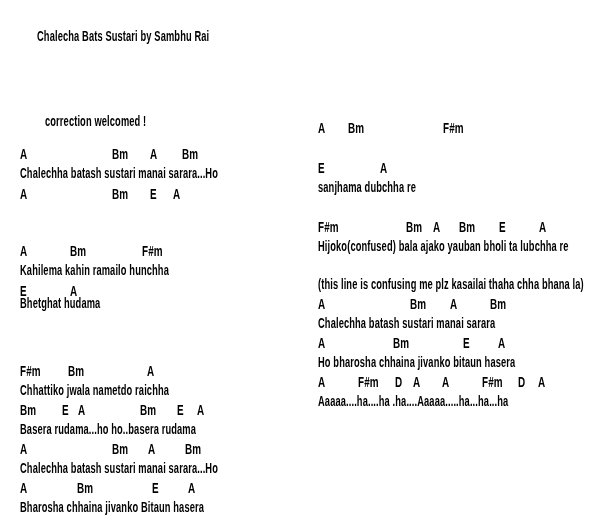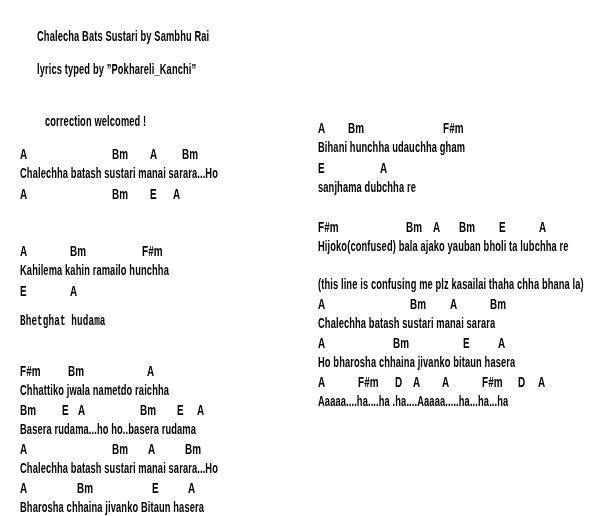--- a/index.html
+++ b/index.html
@@ -37,44 +37,40 @@
     white-space: pre;
   }
 </style>
 </head>
 <body>
 
 <div class="stage" id="stage">
   <div class="line" style="top:13px;  left:20px;">
     <span class="tx">Chalecha Bats Sustari by Sambhu Rai</span>
   </div>
-  <div class="line" style="top:46px;  left:20px;">
-    <span class="tx">lyrics typed by ”Pokhareli_Kanchi”</span>
-  </div>
   <div class="line" style="top:98px;  left:28px;">
     <span class="tx">correction welcomed !</span>
   </div>
 
 <div class="line" style="top: 146px; left: 20px;"><span class="chord" style="left: 0px;">A</span><span class="chord" style="left: 92px;">Bm</span><span class="chord" style="left: 130px;">A</span><span class="chord" style="left: 162px;">Bm</span></div>
     <div class="line" style="top: 165px; left: 20px;"><span class="tx">Chalechha batash sustari manai sarara...Ho</span></div>
     <div class="line" style="top: 186px; left: 20px;"><span class="chord" style="left: 0px;">A</span><span class="chord" style="left: 92px;">Bm</span><span class="chord" style="left: 130px;">E</span><span class="chord" style="left: 153px;">A</span></div>
     <div class="line" style="top: 243px; left: 20px;"><span class="chord" style="left: 0px;">A</span><span class="chord" style="left: 50px;">Bm</span><span class="chord" style="left: 122px;">F#m</span></div>
     <div class="line" style="top: 262px; left: 20px; text-align: center;"><span class="tx">Kahilema kahin ramailo hunchha</span></div>
     <div class="line" style="top: 283px; left: 20px;"><span class="chord" style="left: 0px;">E</span><span class="chord" style="left: 50px;">A</span></div>
-    <div class="line" style="top: 314px; left: 20px; font-family: Liberation Mono, monospace;"><span class="tx">Bhetghat hudama</span></div>
+    <div class="line" style="top: 295px; left: 20px;"><span class="tx">Bhetghat hudama</span></div>
     <div class="line" style="top: 363px; left: 20px;"><span class="chord" style="left: 0px;">F#m</span><span class="chord" style="left: 48px;">Bm</span><span class="chord" style="left: 127px;">A</span></div>
     <div class="line" style="top: 382px; left: 20px;"><span class="tx">Chhattiko jwala nametdo raichha</span></div>
     <div class="line" style="top: 402px; left: 20px;"><span class="chord" style="left: 0px;">Bm</span><span class="chord" style="left: 42px;">E</span><span class="chord" style="left: 58px;">A</span><span class="chord" style="left: 120px;">Bm</span><span class="chord" style="left: 157px;">E</span><span class="chord" style="left: 177px;">A</span></div>
     <div class="line" style="top: 421px; left: 20px;"><span class="tx">Basera rudama...ho ho..basera rudama</span></div>
     <div class="line" style="top: 441px; left: 20px;"><span class="chord" style="left: 0px;">A</span><span class="chord" style="left: 92px;">Bm</span><span class="chord" style="left: 128px;">A</span><span class="chord" style="left: 165px;">Bm</span></div>
     <div class="line" style="top: 460px; left: 20px;"><span class="tx">Chalechha batash sustari manai sarara...Ho</span></div>
     <div class="line" style="top: 480px; left: 20px;"><span class="chord" style="left: 0px;">A</span><span class="chord" style="left: 57px;">Bm</span><span class="chord" style="left: 132px;">E</span><span class="chord" style="left: 168px;">A</span></div>
     <div class="line" style="top: 499px; left: 20px; text-decoration: underline;"><span class="tx">Bharosha chhaina jivanko Bitaun hasera</span></div>
     <div class="line" style="top: 120px; left: 318px;"><span class="chord" style="left: 0px;">A</span><span class="chord" style="left: 30px;">Bm</span><span class="chord" style="left: 125px;">F#m</span></div>
-    <div class="line" style="top: 139px; left: 318px;"><span class="tx">Bihani hunchha udauchha gham</span></div>
     <div class="line" style="top: 160px; left: 318px;"><span class="chord" style="left: 0px;">E</span><span class="chord" style="left: 62px;">A</span></div>
     <div class="line" style="top: 179px; left: 318px;"><span class="tx">sanjhama dubchha re</span></div>
     <div class="line" style="top: 219px; left: 318px;"><span class="chord" style="left: 0px;">F#m</span><span class="chord" style="left: 88px;">Bm</span><span class="chord" style="left: 115px;">A</span><span class="chord" style="left: 141px;">Bm</span><span class="chord" style="left: 181px;">E</span><span class="chord" style="left: 221px;">A</span></div>
     <div class="line" style="top: 238px; left: 318px;"><span class="tx">Hijoko(confused) bala ajako yauban bholi ta lubchha re</span></div>
     <div class="line" style="top: 276px; left: 318px;"><span class="tx">(this line is confusing me plz kasailai thaha chha bhana la)</span></div>
     <div class="line" style="top: 296px; left: 318px;"><span class="chord" style="left: 0px;">A</span><span class="chord" style="left: 92px;">Bm</span><span class="chord" style="left: 132px;">A</span><span class="chord" style="left: 172px;">Bm</span></div>
     <div class="line" style="top: 315px; left: 318px;"><span class="tx">Chalechha batash sustari manai sarara</span></div>
     <div class="line" style="top: 335px; left: 318px;"><span class="chord" style="left: 0px;">A</span><span class="chord" style="left: 75px;">Bm</span><span class="chord" style="left: 145px;">E</span><span class="chord" style="left: 180px;">A</span></div>
     <div class="line" style="top: 354px; left: 318px;"><span class="tx">Ho bharosha chhaina jivanko bitaun hasera</span></div>
     <div class="line" style="top: 374px; left: 318px;"><span class="chord" style="left: 0px;">A</span><span class="chord" style="left: 40px;">F#m</span><span class="chord" style="left: 77px;">D</span><span class="chord" style="left: 95px;">A</span><span class="chord" style="left: 124px;">A</span><span class="chord" style="left: 164px;">F#m</span><span class="chord" style="left: 200px;">D</span><span class="chord" style="left: 220px;">A</span></div>

